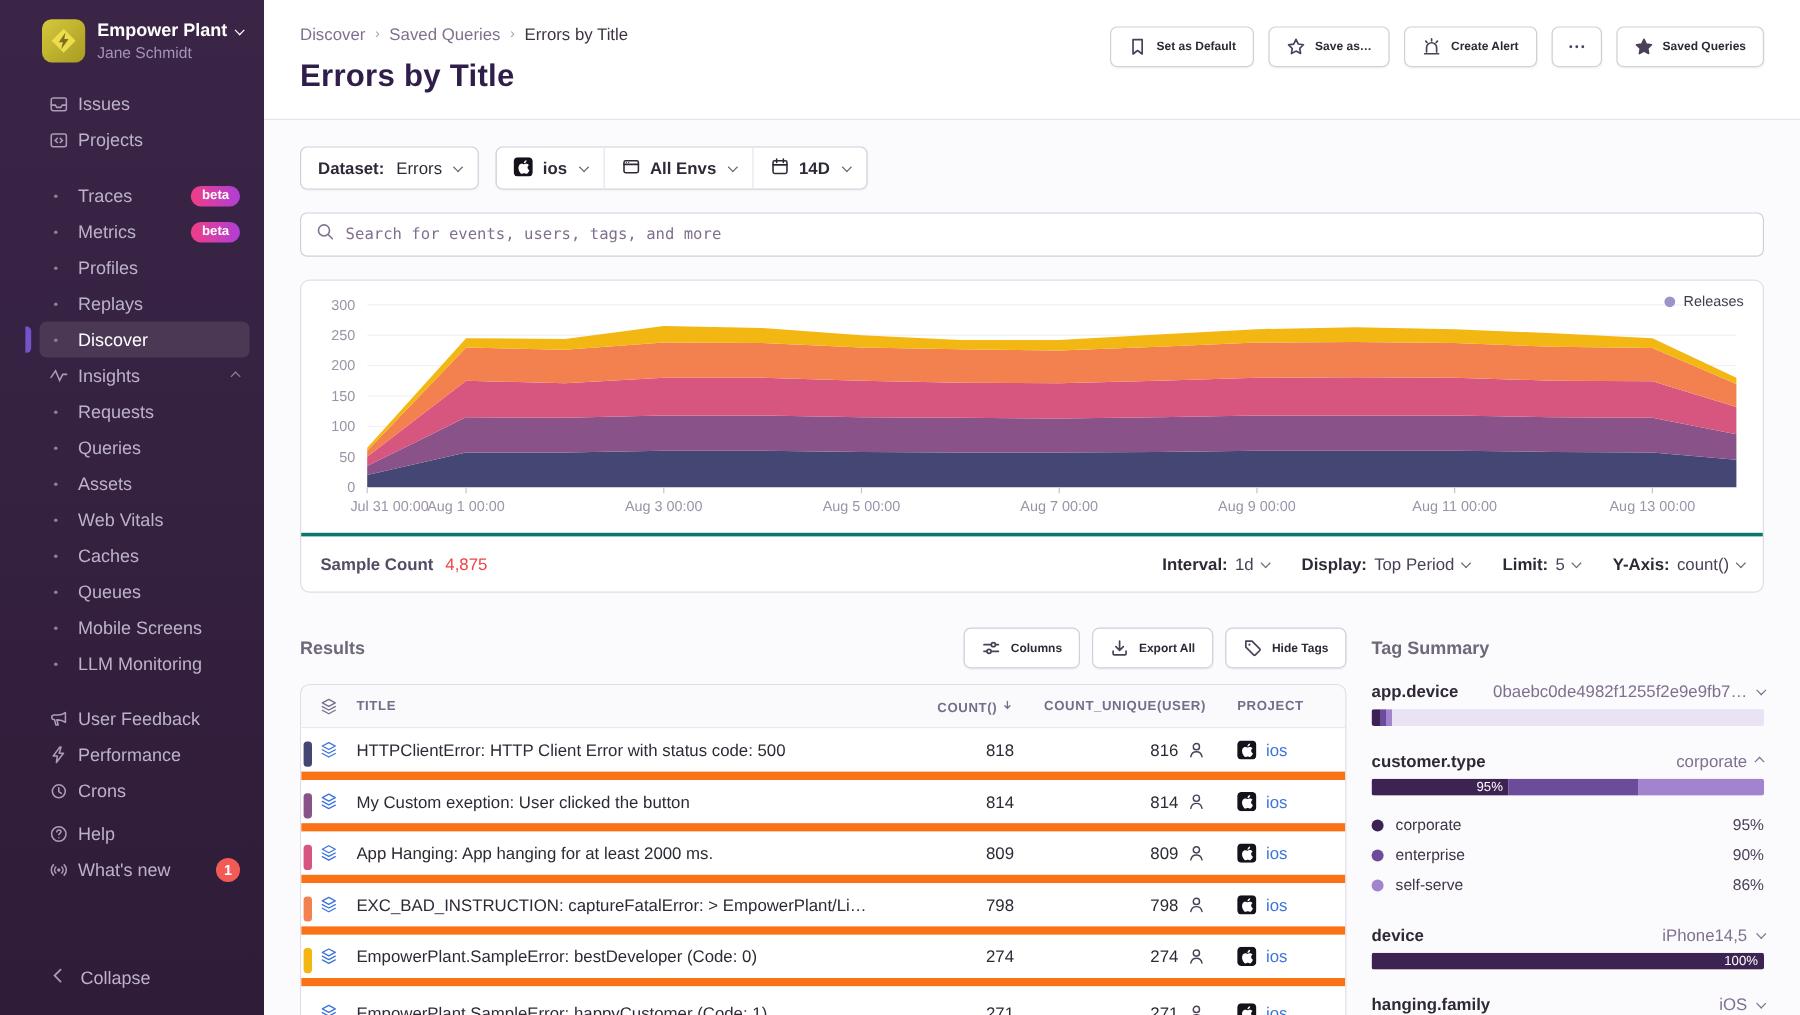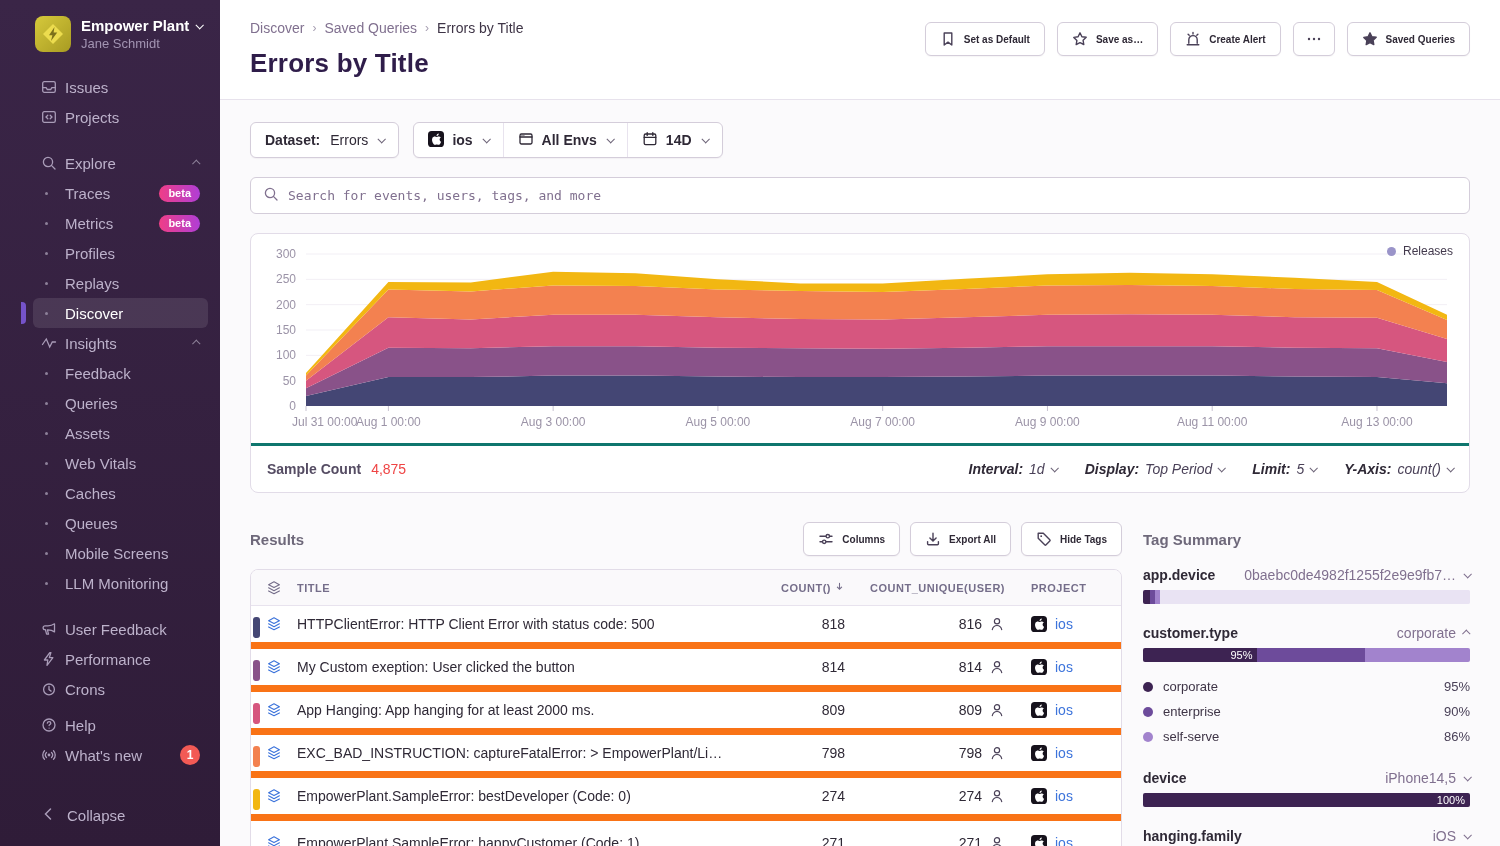--- a/index.html
+++ b/index.html
@@ -76,21 +76,21 @@
   .panel { background:#fff; border:1px solid #e2dce8; border-radius:8px; }
   .chart-panel { position:relative; margin-bottom:28px; }
   .chart-legend { position:absolute; top:10px; right:16px; display:flex; align-items:center; gap:7px;
                   font-size:12px; color:#433a4d; }
   .legend-dot { width:9px; height:9px; border-radius:50%; }
   .chart-footer { display:flex; align-items:center; justify-content:space-between; border-top:3px solid #0f766e;
                   padding:4px 16px; height:49px; font-size:14px; }
   .sample-count { display:flex; align-items:baseline; gap:10px; }
   .sample-label { font-weight:700; color:#554c63; }
   .sample-value { color:#ef4444; }
-  .chart-controls { display:flex; gap:28px;font-style:italic; }
+  .chart-controls { display:flex; gap:28px; }
   .chart-control { display:flex; align-items:center; gap:6px; cursor:pointer; }
   .chart-control .lbl { font-weight:700; }
   .chart-control .val { color:#4a4158; }
   .chart-control .chev { color:#6e6579; }
 
   
   .results-wrap { display:grid; grid-template-columns:872px 1fr; column-gap:21px; }
   .results-toolbar { display:flex; align-items:center; justify-content:space-between; margin-bottom:12px; height:36px;}
   .section-heading { font-size:15px; font-weight:700; color:#6e687a; }
   .toolbar-btns { display:flex; gap:10px; }
@@ -168,30 +168,20 @@
             <svg class="i16" viewBox="0 0 16 16" fill="none" stroke="currentColor" stroke-width="1.3" stroke-linecap="round">
               <rect x="1.7" y="2.7" width="12.6" height="10.6" rx="1.6"></rect>
               <path d="M6.8 6.2 5 8l1.8 1.8M9.2 6.2 11 8 9.2 9.8"></path>
             </svg>
           </span>
           <span class="nav-label">Projects</span>
         </div>
         <div class="nav-gap"></div>
         <div class="nav-item">
           <span class="nav-icon">
-            <svg class="i16" viewBox="0 0 16 16" fill="none" stroke="currentColor" stroke-width="1.3" stroke-linecap="round">
-              <circle cx="7" cy="7" r="4.6"></circle>
-              <path d="M10.4 10.4 14 14"></path>
-            </svg>
-          </span>
-          <span class="nav-label">Explore</span>
-          <span class="chev up" style="color:#8d8099"></span>
-        </div>
-        <div class="nav-item">
-          <span class="nav-icon">
             <span class="nav-dot"></span>
           </span>
           <span class="nav-label">Traces</span>
           <span class="beta-badge">beta</span>
         </div>
         <div class="nav-item">
           <span class="nav-icon">
             <span class="nav-dot"></span>
           </span>
           <span class="nav-label">Metrics</span>
@@ -221,21 +211,21 @@
               <path d="M1.5 9.5 5.3 4l3.4 8 2.6-5h3.2"></path>
             </svg>
           </span>
           <span class="nav-label">Insights</span>
           <span class="chev up" style="color:#8d8099"></span>
         </div>
         <div class="nav-item">
           <span class="nav-icon">
             <span class="nav-dot"></span>
           </span>
-          <span class="nav-label">Feedback</span>
+          <span class="nav-label">Requests</span>
         </div>
         <div class="nav-item">
           <span class="nav-icon">
             <span class="nav-dot"></span>
           </span>
           <span class="nav-label">Queries</span>
         </div>
         <div class="nav-item">
           <span class="nav-icon">
             <span class="nav-dot"></span>

